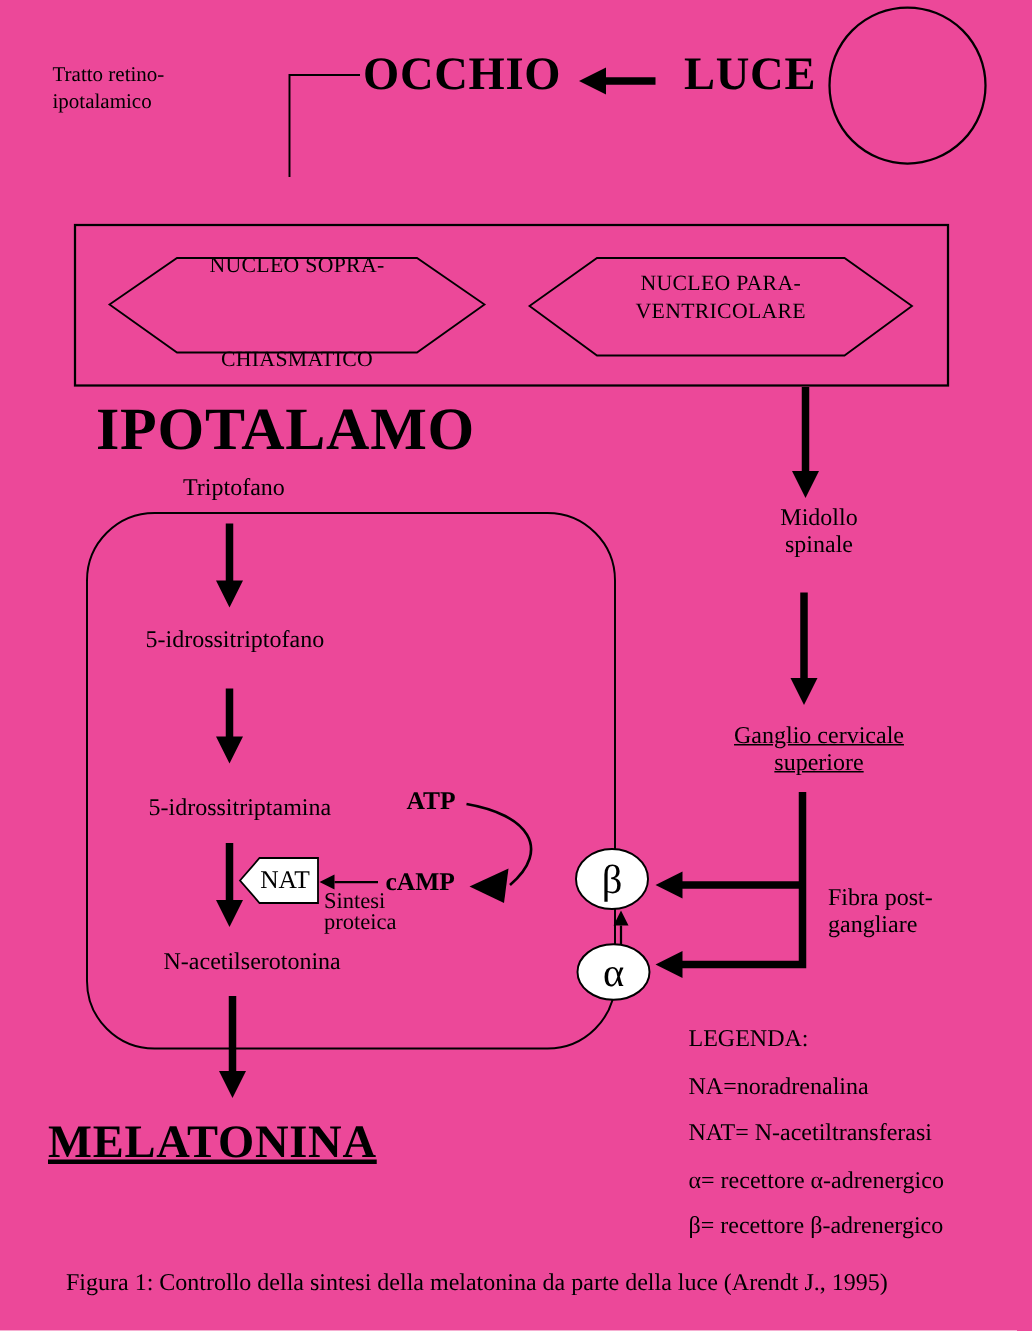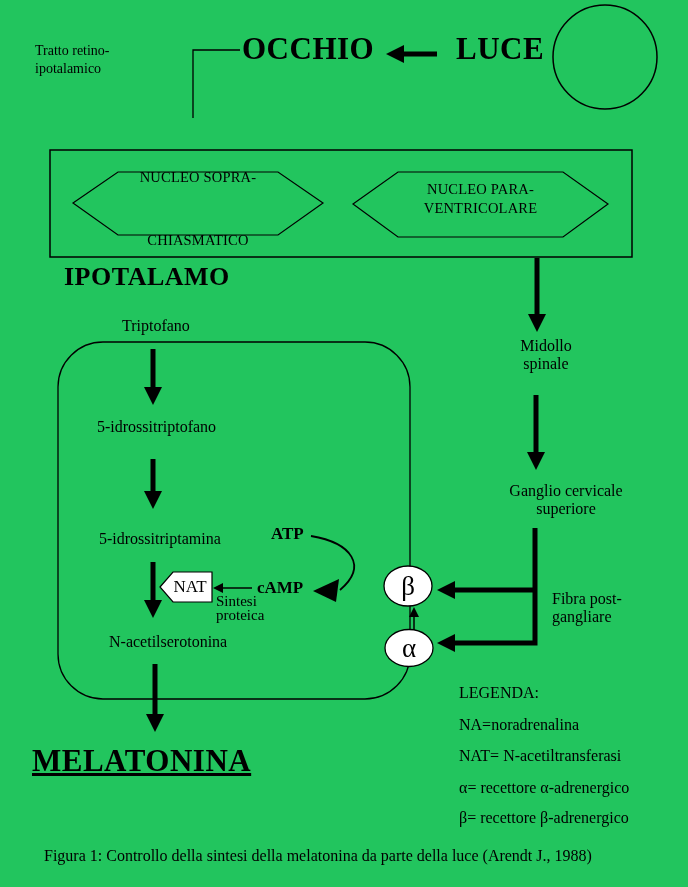--- a/index.html
+++ b/index.html
@@ -1,20 +1,20 @@
 <!DOCTYPE html>
 <html><head>
 <meta charset="utf-8">
 <style>
   html, body { margin: 0; padding: 0; background: #ffffff; }
   .stage {
     position: relative;
     width: 688px;
     height: 887px;
-    background: #22c55e;
+    background: #ec4899;
     font-family: "Liberation Serif", serif;
     color: #000000;
     overflow: hidden;
   }
   .stage svg.wires { position: absolute; left: 0; top: 0; }
   .lbl { position: absolute; white-space: nowrap; }
   .ctr { text-align: center; display: flex; flex-direction: column; justify-content: center; }
   .big { font-weight: bold; font-size: 31px; letter-spacing: 0.5px; text-align: center; }
   .t14 { font-size: 14px; line-height: 18px; }
   .t16 { font-size: 16px; line-height: 18px; }
@@ -79,54 +79,54 @@
   <div class="lbl big" style="left:456px; top:31px;">LUCE</div>
 
   <div class="lbl ctr t15" style="left:73px; top:171px; width:250px; height:76px;gap:44px;">
     <div>NUCLEO SOPRA-</div>
     <div>CHIASMATICO</div>
   </div>
   <div class="lbl ctr t15" style="left:353px; top:172px; width:255px; height:53px;">
     <div>NUCLEO PARA-</div>
     <div>VENTRICOLARE</div>
   </div>
-  <div class="lbl" style="left:64px; top:262px; font-weight:bold; font-size:26px; letter-spacing:0.5px;">IPOTALAMO</div>
+  <div class="lbl" style="left:64px; top:262px; font-weight:bold; font-size:40px; letter-spacing:0.5px;">IPOTALAMO</div>
 
   <div class="lbl t16" style="left:122px; top:317px;">Triptofano</div>
   <div class="lbl t16" style="left:97px; top:418px;">5-idrossitriptofano</div>
   <div class="lbl t16" style="left:99px; top:530px;">5-idrossitriptamina</div>
   <div class="lbl t16" style="left:109px; top:633px;">N-acetilserotonina</div>
   <div class="lbl big" style="left:32px; top:743px;text-decoration:underline;">MELATONINA</div>
 
   <div class="lbl bold17" style="left:271px; top:524px;">ATP</div>
   <div class="lbl bold17" style="left:257px; top:578px;">cAMP</div>
   <div class="lbl ctr" style="left:168px; top:574px; width:44px; height:26px; font-size:17px;">NAT</div>
   <div class="lbl t10" style="left:216px; top:594px;">
     <div>Sintesi</div>
     <div>proteica</div>
   </div>
 
   <div class="lbl ctr t16" style="left:496px; top:337px; width:100px;">
     <div>Midollo</div>
     <div>spinale</div>
   </div>
-  <div class="lbl ctr t16" style="left:486px; top:482px; width:160px;">
+  <div class="lbl ctr t16" style="left:466px; top:482px; width:160px;text-decoration:underline;">
     <div>Ganglio cervicale</div>
     <div>superiore</div>
   </div>
   <div class="lbl t16" style="left:552px; top:590px;">
     <div>Fibra post-</div>
     <div>gangliare</div>
   </div>
   <div class="lbl ctr greek" style="left:384px; top:570px; width:48px; height:33px;">β</div>
   <div class="lbl ctr greek" style="left:385px; top:632px; width:48px; height:32px;">α</div>
 
   <div class="lbl legend-line" style="left:459px; top:684px;">LEGENDA:</div>
   <div class="lbl legend-line" style="left:459px; top:716px;">NA=noradrenalina</div>
   <div class="lbl legend-line" style="left:459px; top:747px;">NAT= N-acetiltransferasi</div>
   <div class="lbl legend-line" style="left:459px; top:779px;">α= recettore α-adrenergico</div>
   <div class="lbl legend-line" style="left:459px; top:809px;">β= recettore β-adrenergico</div>
 
   <div class="lbl caption" style="left:44px; top:846px;">
-    <span style="font-weight:normal;">Figura 1</span><span>: Controllo della sintesi della melatonina da parte della luce (Arendt J., 1988)</span>
+    <span style="font-weight:normal;">Figura 1</span><span>: Controllo della sintesi della melatonina da parte della luce (Arendt J., 1995)</span>
   </div>
 
 </div>
 
 </body></html>

